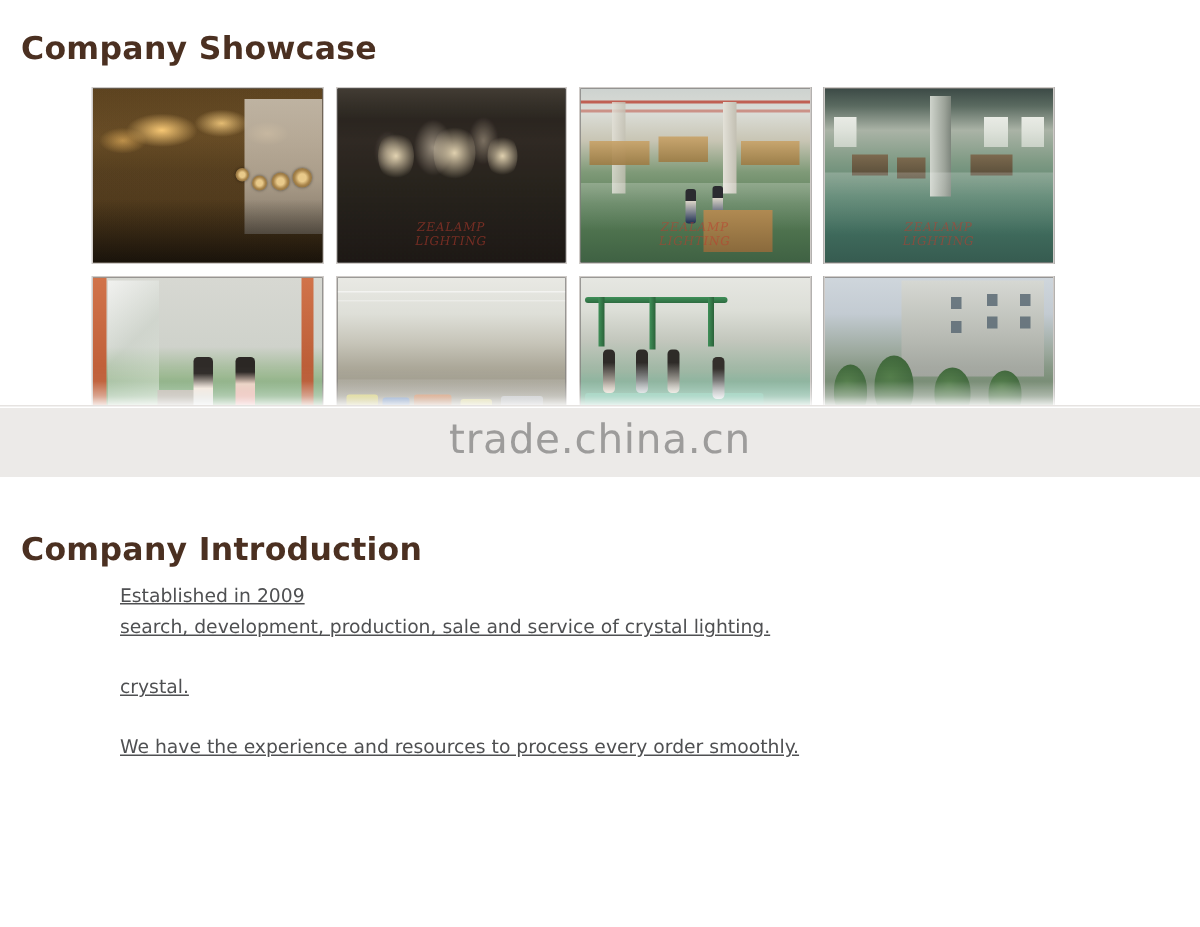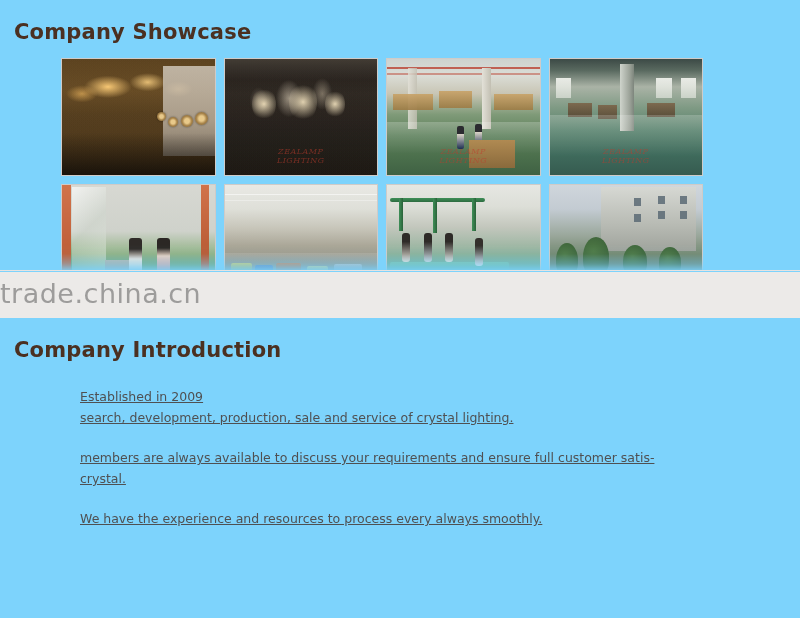--- a/index.html
+++ b/index.html
@@ -14,21 +14,21 @@
     font-family: "DejaVu Sans", sans-serif;
     position: relative;
   }
 
   
   #page {
     position: absolute;
     inset: 0;
     width: 800px;
     height: 618px;
-    background: #7dd3fc;
+    background: #ffffff;
     overflow: hidden;
   }
   .band-light {
     position: absolute;
     left: 0;
     right: 0;
     top: 272px;
     height: 46px;
     background: #eceae8;
   }
@@ -46,21 +46,21 @@
     position: absolute;
     left: 14px;
     color: #4b3021;
     font-family: "DejaVu Sans", sans-serif;
     font-weight: bold;
     font-size: 21px;
     letter-spacing: .2px;
     white-space: nowrap;
   }
   #showcase-title { top: 20px; }
-  #intro-title    { top: 338px; }
+  #intro-title    { top: 354px; }
 
   
   #showcase-grid {
     position: absolute;
     left: 61px;
     top: 58px;
     width: 750px;
     height: 212px;
   }
   .grid-mask {
@@ -311,21 +311,21 @@
     position: absolute; left: 0; bottom: 0; width: 100%; height: 14%;
     background: linear-gradient(to bottom, #7e837d, #636862);
   }
 
   
   #site-watermark {
     position: absolute;
     left: 0;
     right: 0;
     top: 278px;
-    text-align: left;
+    text-align: center;
     font-family: "DejaVu Sans", sans-serif;
     font-size: 27px;
     letter-spacing: .5px;
     color: rgba(108,108,108,.62);
     white-space: nowrap;
     user-select: none;
   }
 
   
   #intro-body {
@@ -477,23 +477,22 @@
   <div class="section-title" id="intro-title">Company Introduction</div>
 
   <div id="intro-body">
 
     <p class="para">
       <span class="line">Established in 2009</span>
       <span class="line">search, development, production, sale and service of crystal lighting.</span>
     </p>
 
     <p class="para">
-      <span class="line">members are always available to discuss your requirements and ensure full customer satis-</span>
       <span class="line">crystal.</span>
     </p>
 
     <p class="para">
-      <span class="line">We have the experience and resources to process every always smoothly.</span>
+      <span class="line">We have the experience and resources to process every order smoothly.</span>
     </p>
 
   </div>
 
 </div>
 
 </body></html>

